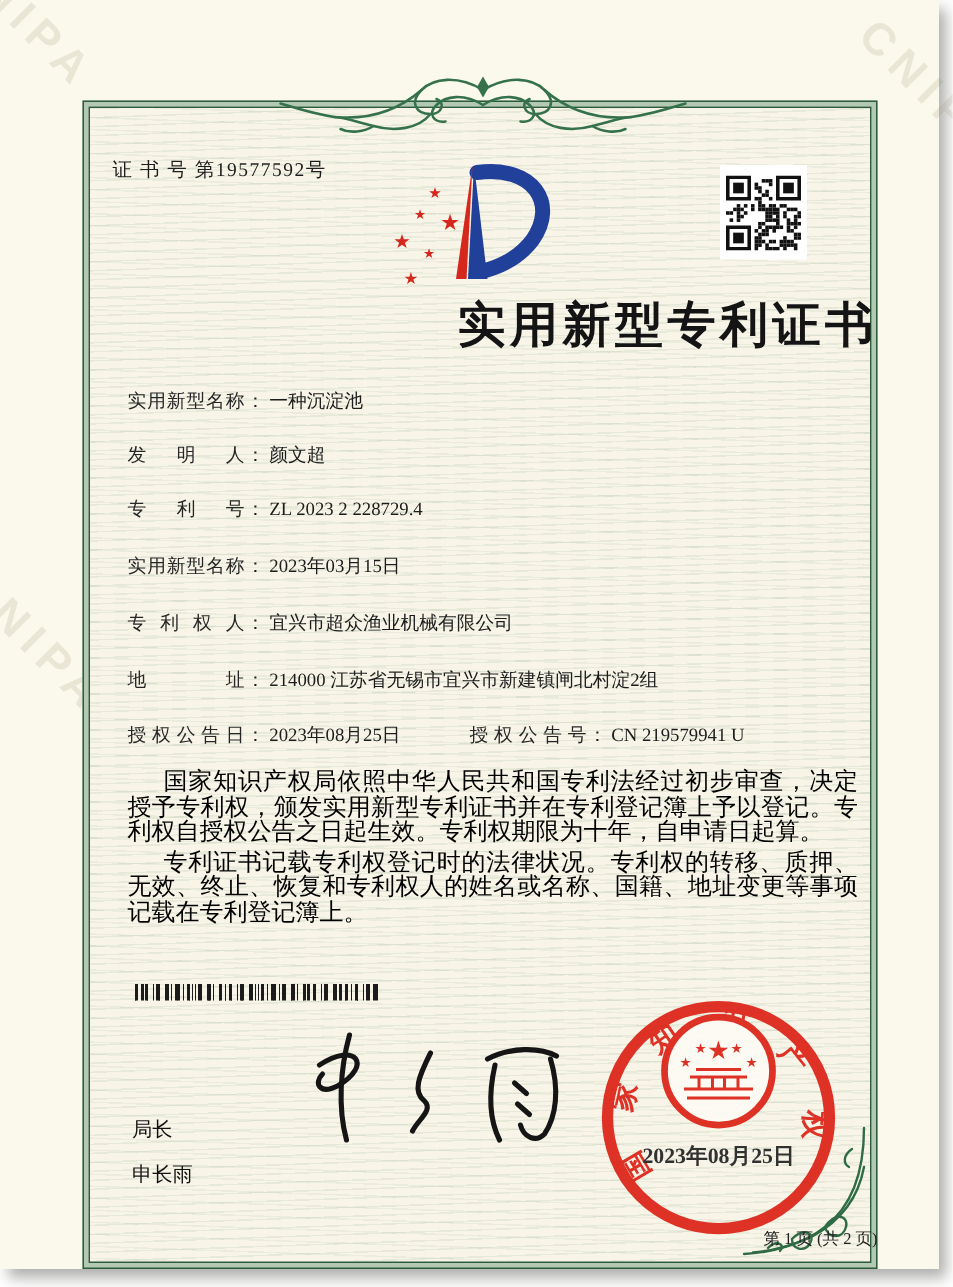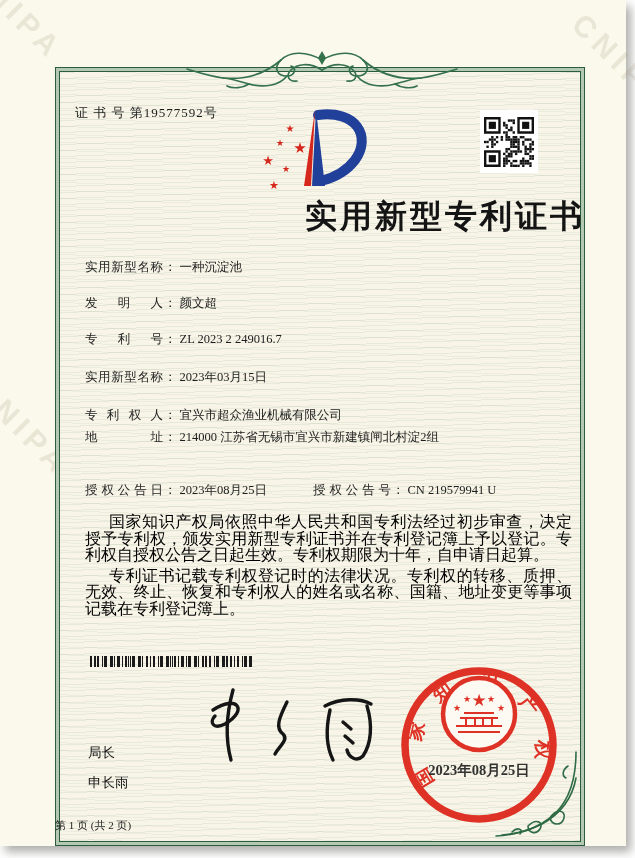--- a/index.html
+++ b/index.html
@@ -39,21 +39,21 @@
     background-image:
       repeating-linear-gradient(90deg,#1b1b1b 0 1px,rgba(0,0,0,0) 1px 4px),
       repeating-linear-gradient(90deg,#1b1b1b 0 2px,rgba(0,0,0,0) 2px 7px),
       repeating-linear-gradient(90deg,rgba(0,0,0,0) 0 5px,#1b1b1b 5px 6px,rgba(0,0,0,0) 6px 11px);}
   .signer-title{position:absolute;left:88px;top:744px;font-size:13.5px;
          font-family:Liberation Sans, sans-serif;color:#111;z-index:4;}
   .signer-name{position:absolute;left:88px;top:734px;font-size:13.5px;
          font-family:"Liberation Sans",sans-serif;color:#111;z-index:4;margin-top:40px;}
   .signature{position:absolute;left:175px;top:684px;width:225px;height:80px;z-index:4;}
   .seal{position:absolute;left:392px;top:658px;width:174px;height:174px;opacity:0.93;z-index:5;}
-  .footer{position:absolute;top:818px;left:55px;width:530px;text-align:left;
+  .footer{position:absolute;top:818px;left:55px;width:530px;text-align:right;
           font-size:11px;color:#222;z-index:4;}
   .qrbox svg{fill:#111;}
 </style>
 </head>
 <body>
 
 <div class="page">
 
   <div class="wm" style="left:15px;top:12px">CNIPA</div>
   <div class="wm" style="left:620px;top:62px">CNIPA</div>
@@ -238,29 +238,29 @@
 
   <div class="title">实用新型专利证书</div>
 
   <div class="row" style="top:259px">
     <span class="flabel">实用新型名称</span><span class="fcolon">：</span><span class="fvalue">一种沉淀池</span>
   </div>
   <div class="row" style="top:295px">
     <span class="flabel">发明人</span><span class="fcolon">：</span><span class="fvalue">颜文超</span>
   </div>
   <div class="row" style="top:331px">
-    <span class="flabel">专利号</span><span class="fcolon">：</span><span class="fvalue">ZL 2023 2 249016.7</span>
+    <span class="flabel">专利号</span><span class="fcolon">：</span><span class="fvalue">ZL 2023 2 228729.4</span>
   </div>
   <div class="row" style="top:369px">
     <span class="flabel">实用新型名称</span><span class="fcolon">：</span><span class="fvalue">2023年03月15日</span>
   </div>
   <div class="row" style="top:407px">
     <span class="flabel">专利权人</span><span class="fcolon">：</span><span class="fvalue">宜兴市超众渔业机械有限公司</span>
   </div>
-  <div class="row" style="top:429px">
+  <div class="row" style="top:445px">
     <span class="flabel">地址</span><span class="fcolon">：</span><span class="fvalue">214000 江苏省无锡市宜兴市新建镇闸北村淀2组</span>
   </div>
   <div class="row" style="top:482px">
     <span class="flabel">授权公告日</span><span class="fcolon">：</span><span class="fvalue">2023年08月25日</span><span class="g2"><span class="flabel">授权公告号</span><span class="fcolon">：</span><span class="fvalue">CN 219579941 U</span></span>
   </div>
 
   <div class="paras">
     <p>国家知识产权局依照中华人民共和国专利法经过初步审查，决定授予专利权，颁发实用新型专利证书并在专利登记簿上予以登记。专利权自授权公告之日起生效。专利权期限为十年，自申请日起算。</p>
     <p>专利证书记载专利权登记时的法律状况。专利权的转移、质押、无效、终止、恢复和专利权人的姓名或名称、国籍、地址变更等事项记载在专利登记簿上。</p>
   </div>

